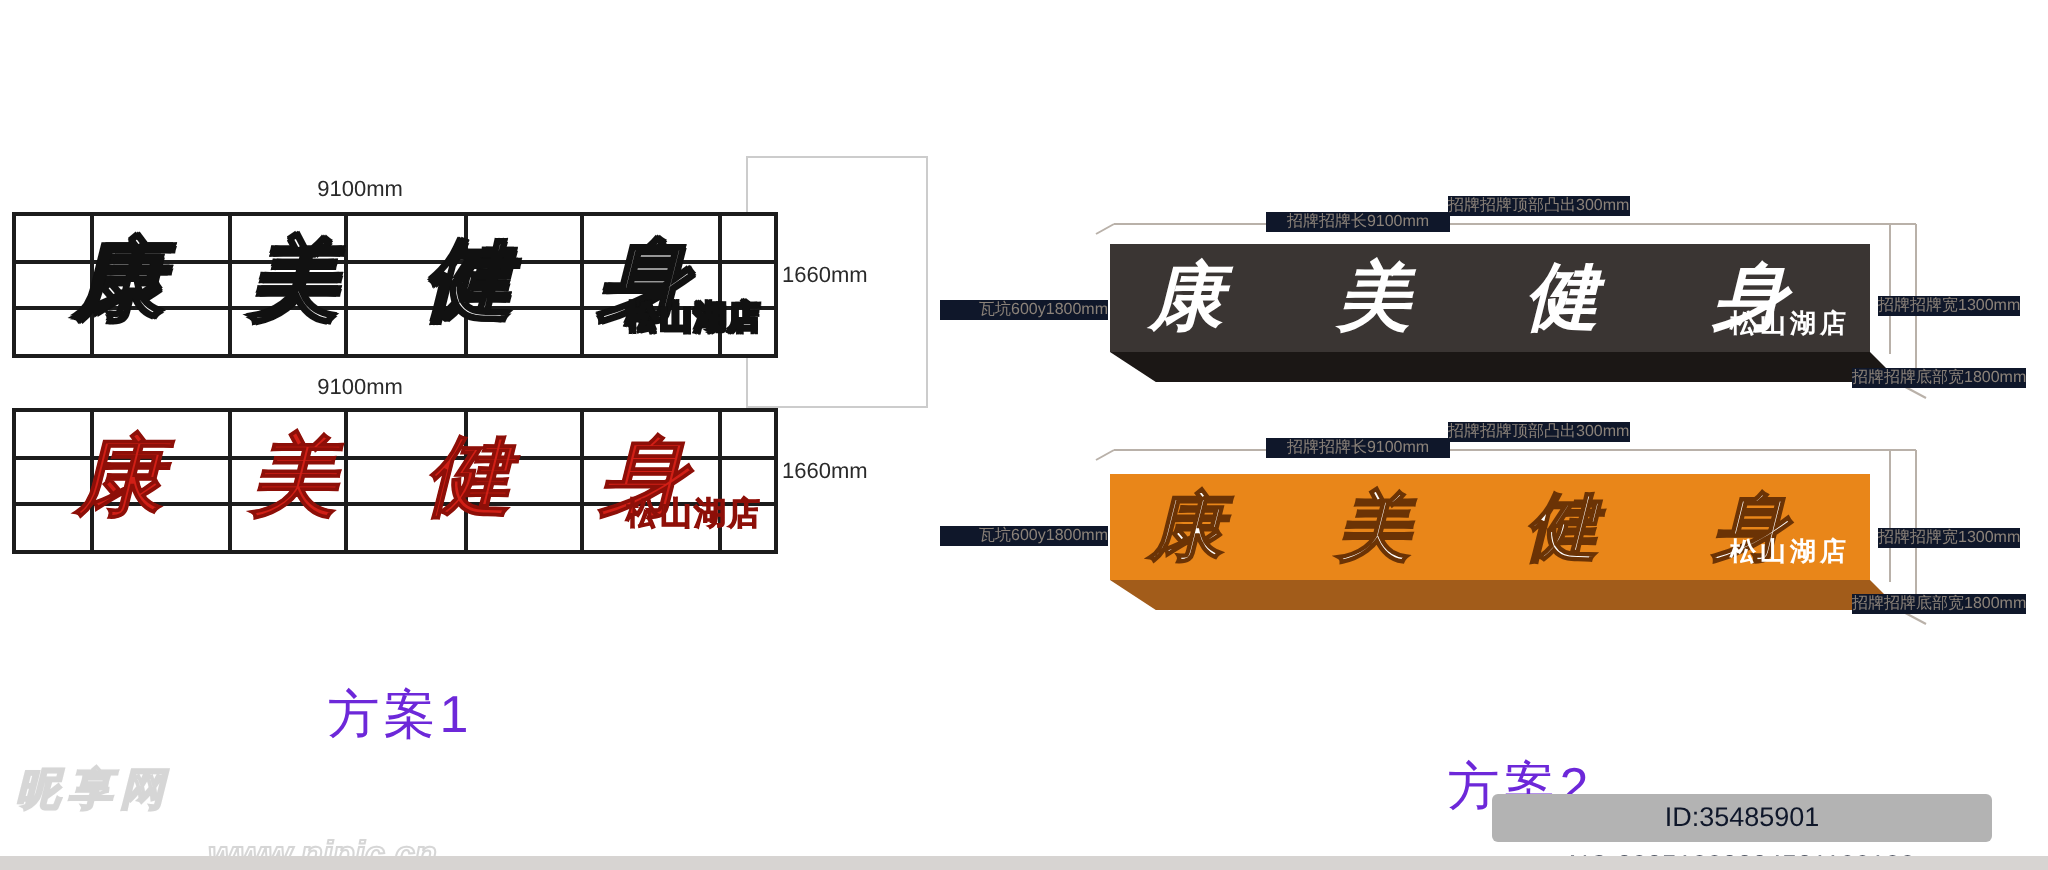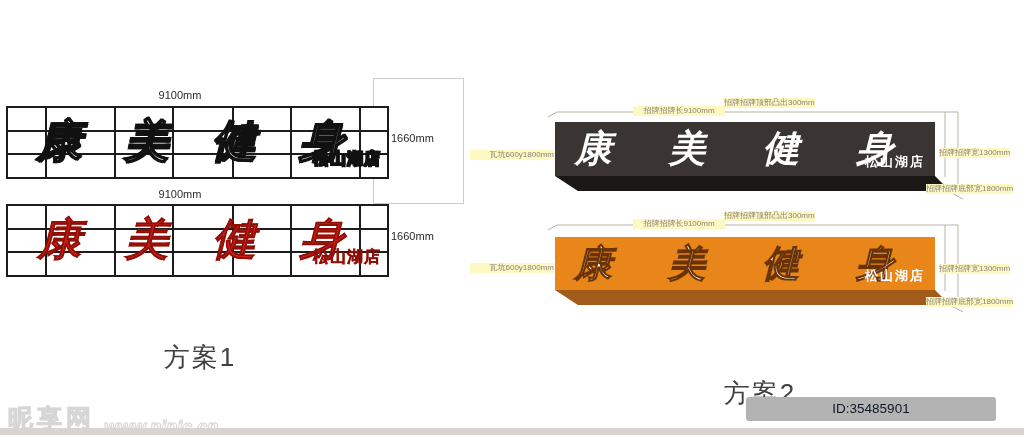--- a/index.html
+++ b/index.html
@@ -1,19 +1,19 @@
 <!DOCTYPE html>
 <html><head>
 <meta charset="utf-8">
 <style>
   html,body{margin:0;padding:0;}
   body{font-family:"Liberation Sans", sans-serif; background:#fff;}
   #canvas{position:relative;width:1024px;height:435px;background:#ffffff;overflow:hidden;}
   .dimlabel{position:absolute;font-size:11px;color:#2a2a2a;white-space:nowrap;}
-  .plan-title{position:absolute;font-size:26px;color:#404040;width:140px;text-align:center;letter-spacing:2px;}
+  .plan-title{position:absolute;font-size:26px;color:#6d28d9;width:140px;text-align:center;letter-spacing:2px;}
 
   
   .white-panel{position:absolute;left:373px;top:78px;width:89px;height:124px;background:#fff;border:1px solid #ccc;z-index:0;}
   .wiresign{position:absolute;left:6px;width:379px;height:69px;border:2px solid #1c1c1c;background:#fff;z-index:1;}
   .wiresign .gv{position:absolute;top:0;bottom:0;width:2px;background:#1c1c1c;}
   .wiresign .gh{position:absolute;left:0;right:0;height:2px;background:#1c1c1c;}
   .gv1{left:9.8%;} .gv2{left:27.9%;} .gv3{left:43.2%;} .gv4{left:59%;} .gv5{left:74.3%;} .gv6{left:92.5%;}
   .gh1{top:32%;} .gh2{top:65%;}
   .wiresign .main-cal{position:absolute;left:0;right:0;top:0;bottom:0;line-height:66px;text-align:center;
       font-family:"DejaVu Serif", serif;font-weight:bold;font-style:italic;font-size:44px;letter-spacing:14px;white-space:nowrap;}
@@ -25,25 +25,25 @@
 
   
   .face{position:absolute;left:555px;width:380px;height:54px;z-index:1;}
   .face .main-cal{position:absolute;left:0;right:0;top:0;bottom:0;line-height:52px;text-align:center;
       font-family:"DejaVu Serif", serif;font-weight:bold;font-style:italic;font-size:37px;letter-spacing:22px;
       color:#fff;white-space:nowrap;}
   .face .sub-cal{position:absolute;right:10px;bottom:5px;font-size:13px;font-weight:bold;color:#fff;letter-spacing:2px;}
   .face.orange .main-cal{-webkit-text-stroke:1px #6b3305;}
   .bevel{position:absolute;left:555px;width:395px;height:15px;z-index:1;
       clip-path:polygon(0% 0%,96.2% 0%,100% 100%,5.8% 100%);}
-  .anno{position:absolute;font-size:8px;color:#8b8279;background:#fef9c3;white-space:nowrap;z-index:2;line-height:10px;}
+  .anno{position:absolute;font-size:8px;color:#8b8279;background:#0f172a;white-space:nowrap;z-index:2;line-height:10px;}
   #dimsvg{position:absolute;left:0;top:0;z-index:1;pointer-events:none;}
 
   
-  .wm-logo{position:absolute;left:8px;top:402px;font-size:25px;font-weight:bold;letter-spacing:4px;
+  .wm-logo{position:absolute;left:8px;top:380px;font-size:22px;font-weight:bold;font-style:italic;letter-spacing:4px;
       color:#fff;-webkit-text-stroke:1px #d6d6d6;text-shadow:0 0 1px #dedede;}
   .wm-url{position:absolute;left:104px;top:399px;font-size:18px;font-weight:bold;font-style:italic;
       color:#fff;-webkit-text-stroke:1px #d6d6d6;text-shadow:0 0 1px #dedede;margin-top:18px;}
   .id-badge{position:absolute;left:746px;top:397px;width:250px;height:24px;border-radius:3px;
       color:#0f172a;font-size:13.5px;line-height:24px;text-align:center;}
   .bottom-strip{position:absolute;left:0;top:428px;width:1024px;height:7px;background:#d7d4d2;}
 </style>
 </head>
 <body>
 

